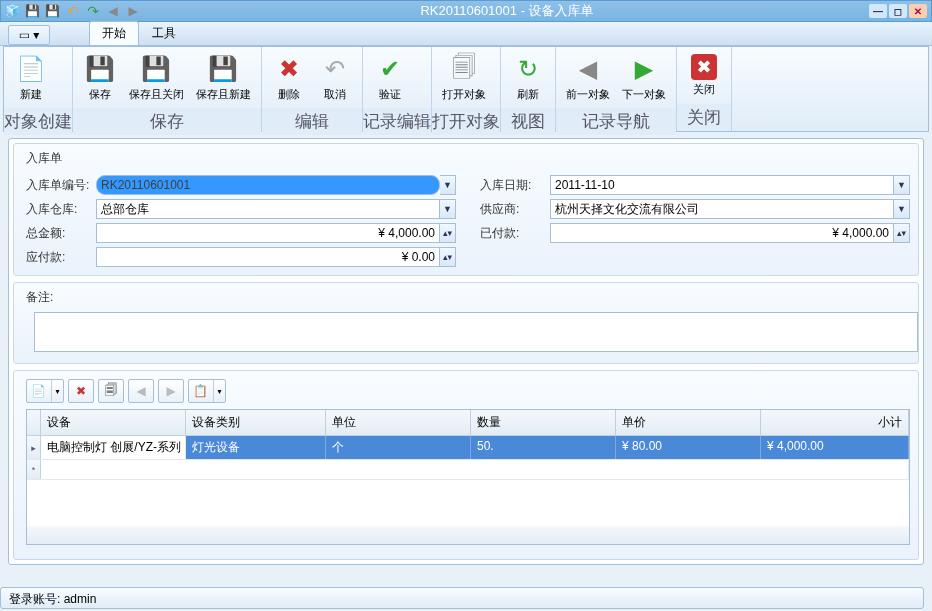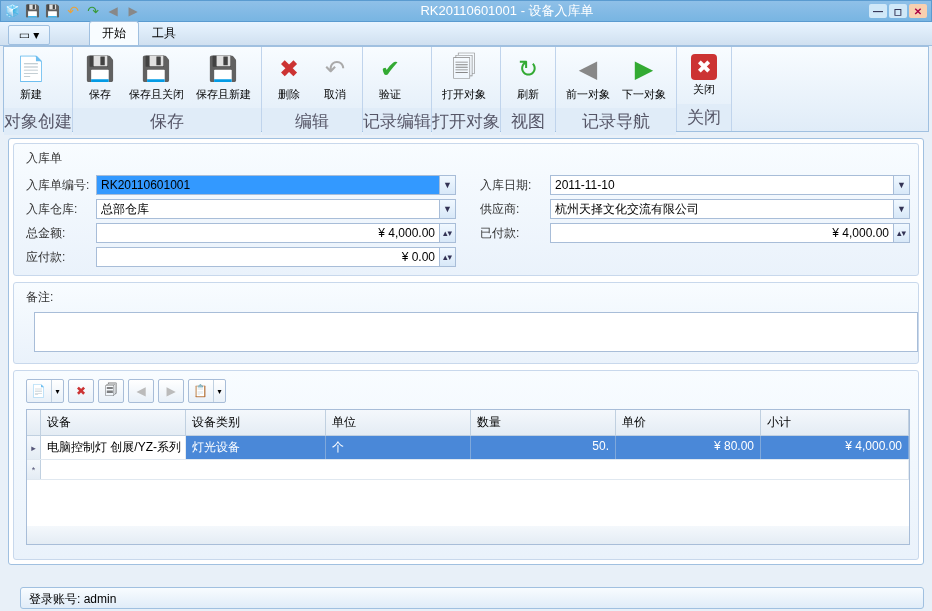--- a/index.html
+++ b/index.html
@@ -33,52 +33,52 @@
 
 
 .form-outer { margin: 6px 8px 0 8px; background: #fff; border: 1px solid #a0c0e0; border-radius: 3px; padding: 4px; }
 .section { background: linear-gradient(#f8fcff, #eaf2fb); border: 1px solid #c8d8ec; border-radius: 3px; margin-bottom: 6px; padding: 2px 0 6px 4px; }
 .section-title { padding: 4px 8px 6px 8px; font-size: 12px; color: #333; }
 .form-row { display: flex; padding: 2px 8px; gap: 24px; }
 .form-cell { flex: 1; display: flex; align-items: center; }
 .form-label { width: 70px; color: #333; }
 .form-input { flex: 1; height: 20px; border: 1px solid #a8bdd8; background: #fff; padding: 0 4px; display: flex; align-items: center; }
 .form-input.right { justify-content: flex-end; }
-.form-input.sel { background: #3399ff; color: #000000; }
+.form-input.sel { background: #3399ff; color: #404040; border-radius: 9px; }
 .dropdown-btn { width: 16px; height: 20px; background: linear-gradient(#f0f8ff,#d8e8f8); border: 1px solid #a8bdd8; border-left: none; display: flex; align-items: center; justify-content: center; font-size: 9px; color: #335; cursor: pointer; }
 .textarea { width: 100%; height: 40px; border: 1px solid #a8bdd8; margin: 0 8px; background: #fff; resize: none; }
 
 
 .grid-toolbar { display: flex; gap: 0; padding: 6px 8px; }
 .gt-btn-wrap { display: flex; border: 1px solid #a8bdd8; border-radius: 2px; margin-right: 4px; background: linear-gradient(#fff,#e8f0f8); }
 .gt-btn { width: 24px; height: 22px; display: flex; align-items: center; justify-content: center; cursor: pointer; }
 .gt-div { width: 12px; border-left: 1px solid #c0d0e0; display: flex; align-items: center; justify-content: center; font-size: 8px; }
 
 .grid { margin: 0 8px 8px 8px; border: 1px solid #a8bdd8; }
 .grid-header { display: flex; background: linear-gradient(#f4f8fc,#e4ecf4); border-bottom: 1px solid #c0d0e0; }
 .gh-cell { padding: 4px 6px; border-right: 1px solid #c0d0e0; font-size: 12px; }
 .grid-row { display: flex; border-bottom: 1px solid #e0e8f0; }
 .grid-row.sel { background: #4a88d8; color: #fff; }
 .gr-cell { padding: 3px 6px; border-right: 1px solid #c0d0e072; overflow: hidden; white-space: nowrap; }
-.gr-cell.right { text-align: right; }
+.gr-cell.right { text-align: left; }
 .row-handle { width: 14px; background: linear-gradient(#f4f8fc,#e4ecf4); border-right: 1px solid #c0d0e0; display: flex; align-items: center; justify-content: center; font-size: 9px; color: #557; }
 .grid-body { height: 90px; background: #fff; overflow: auto; }
 .grid-footer { height: 18px; background: linear-gradient(#f4f8fc,#e4ecf4); }
 
 
-.statusbar { position: absolute; bottom: 2px; left: 20px; right: 8px; height: 22px; background: linear-gradient(#f8fcff,#e0ecf8); border: 1px solid #a0c0e0; border-radius: 3px; padding: 3px 8px; }
+.statusbar { position: absolute; bottom: 2px; left: 0; right: 8px; height: 22px; background: linear-gradient(#f8fcff,#e0ecf8); border: 1px solid #a0c0e0; border-radius: 3px; padding: 3px 8px; }
 
 
 .col0 { width: 14px; }
 .col1 { width: 145px; }
 .col2 { width: 140px; }
 .col3 { width: 145px; }
 .col4 { width: 145px; }
 .col5 { width: 145px; }
-.col6 { flex: 1; }
+.col6 { flex: 1; text-align: right; }
 </style>
 </head>
 <body>
 
 <div class="titlebar">
   <div class="titlebar-icons-left">
     <span class="tb-icon">🧊</span>
     <span class="tb-icon">💾</span>
     <span class="tb-icon">💾</span>
     <span class="tb-icon" style="color:#e9a23b;font-size:14px;">↶</span>

